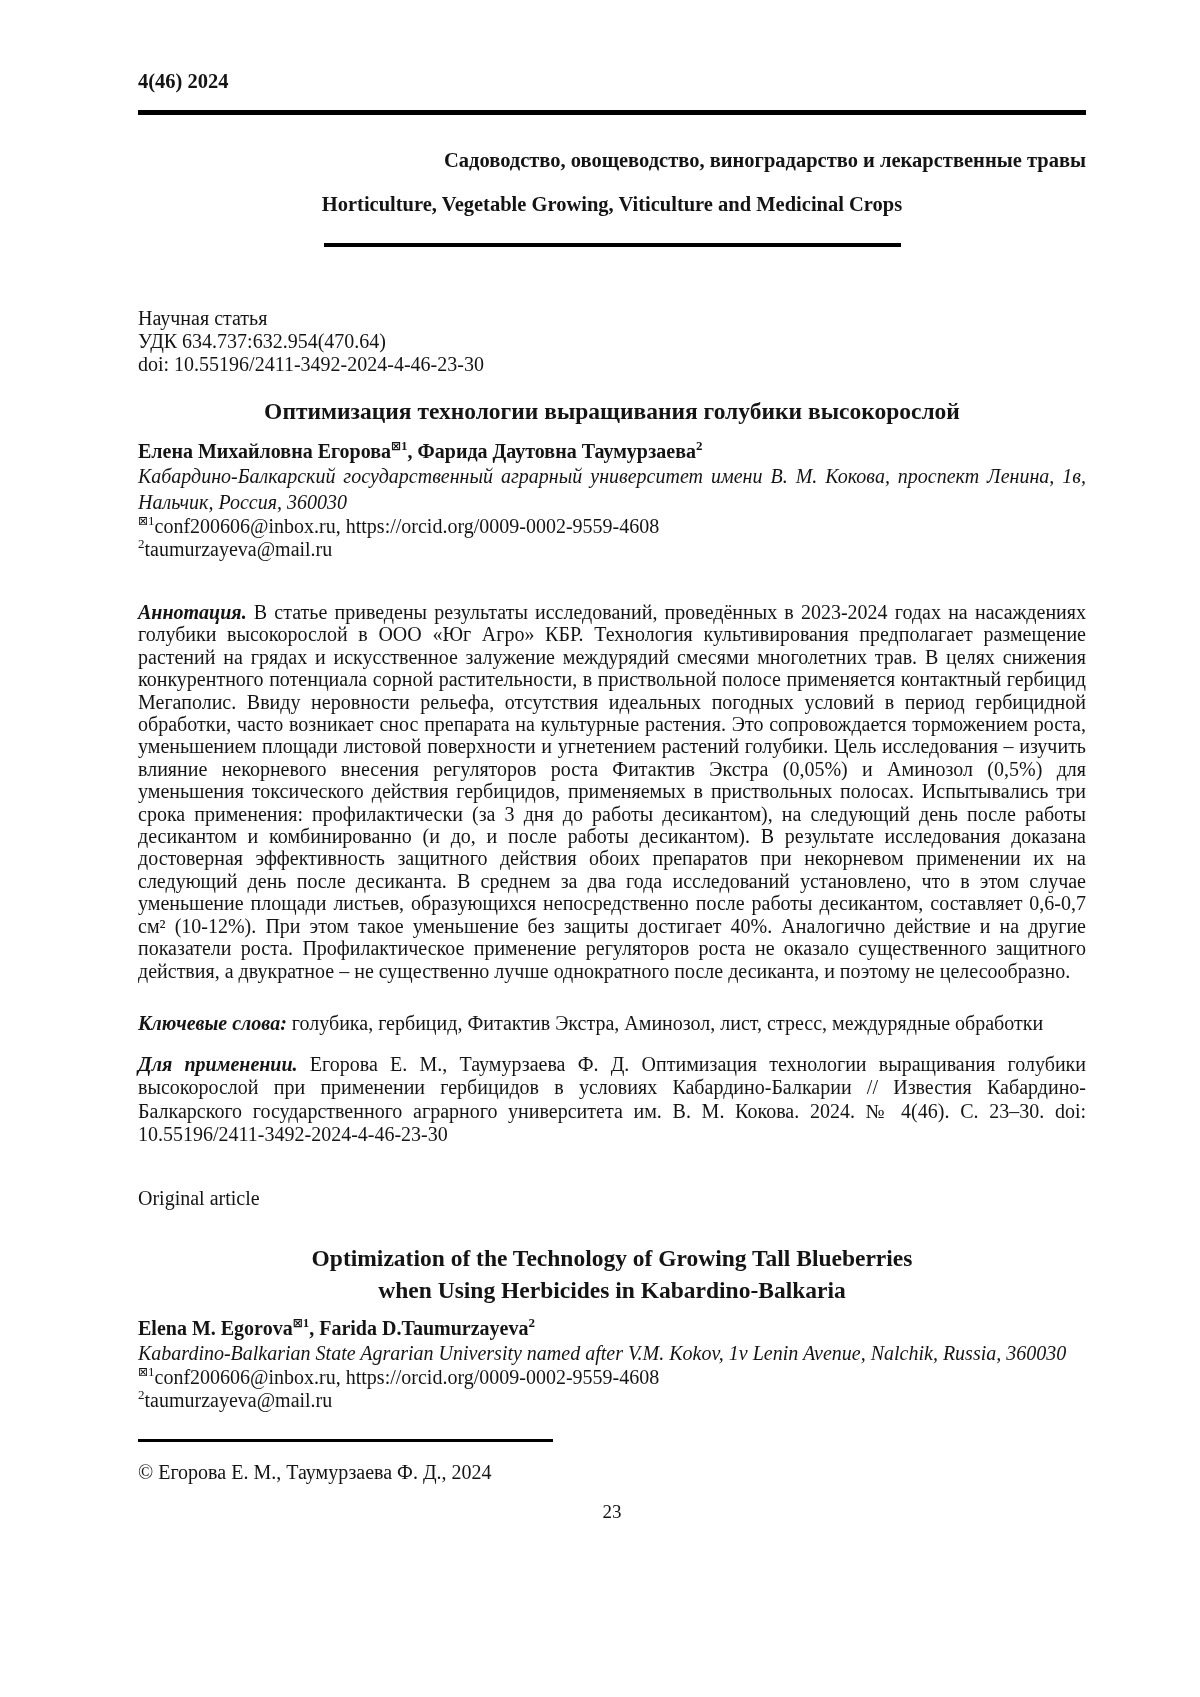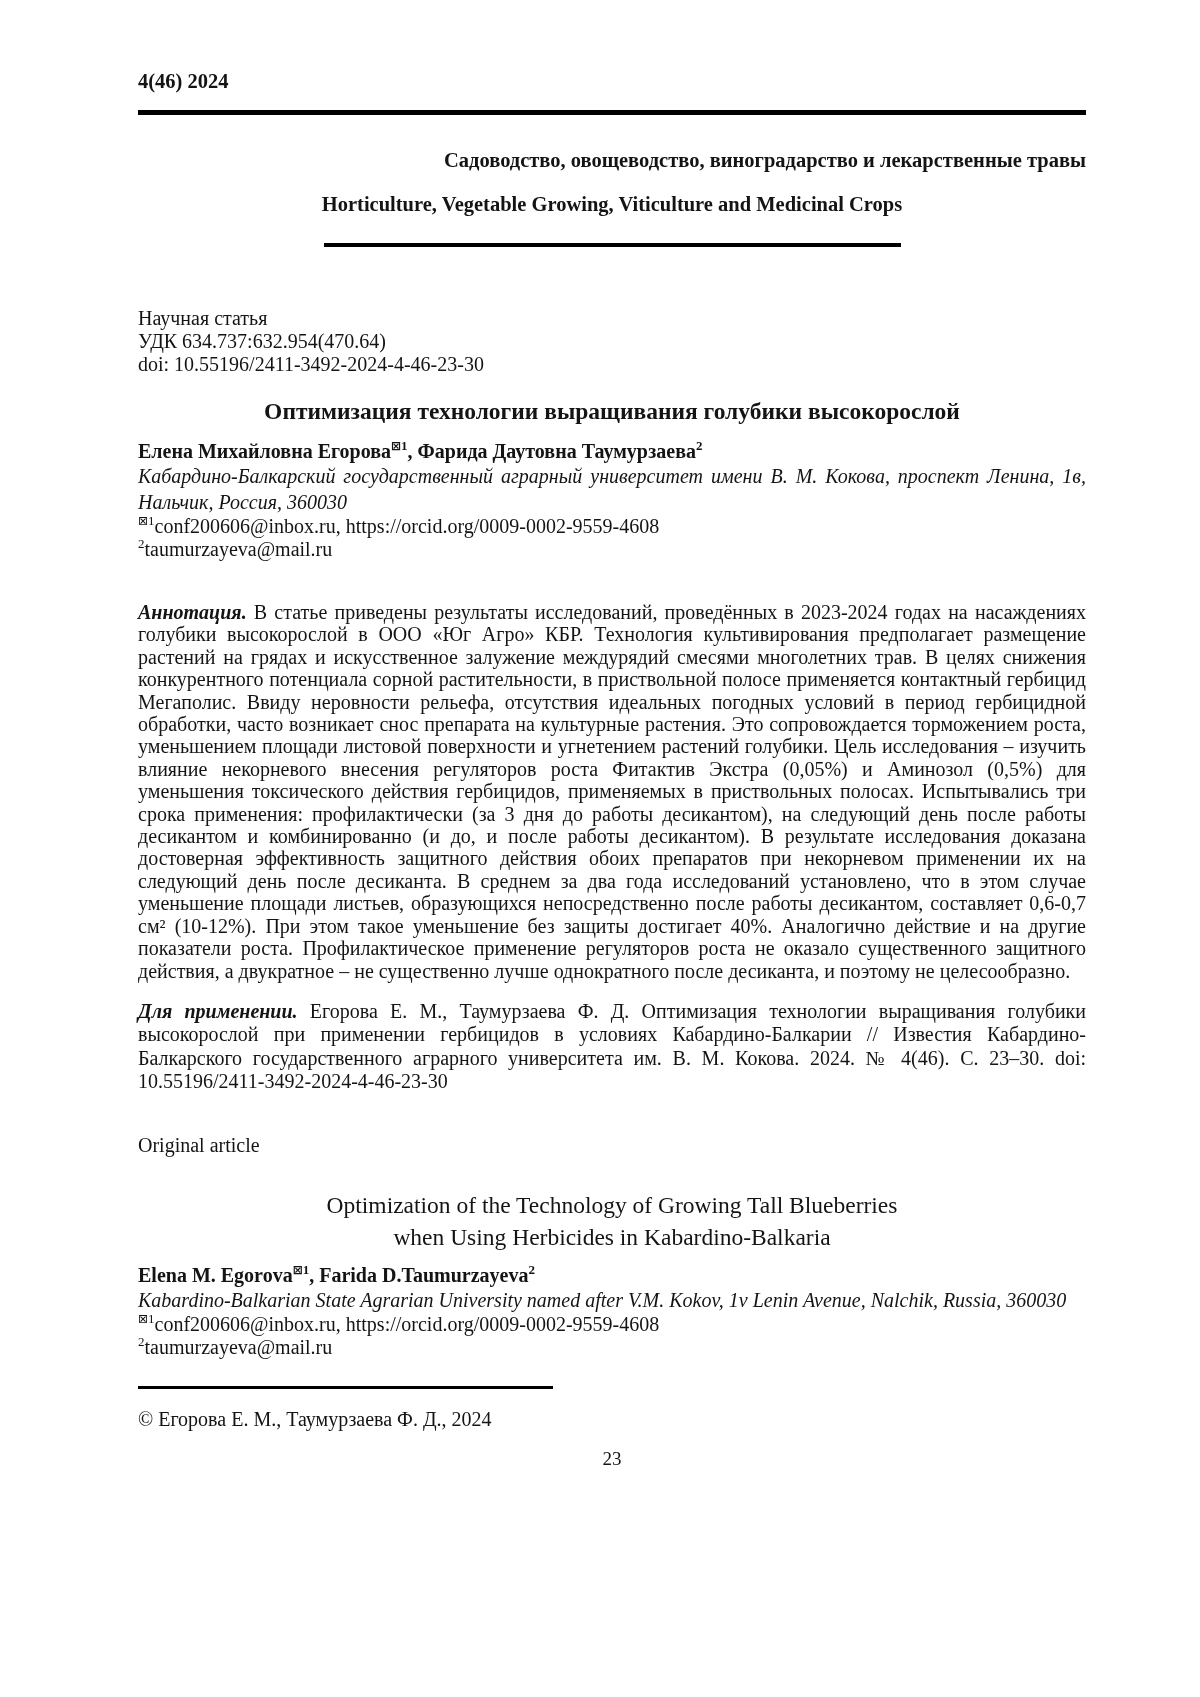--- a/index.html
+++ b/index.html
@@ -26,21 +26,21 @@
   .header-rule{border:0;border-top:5px solid #000;margin:13px 0 0 0;}
   
   .section-ru{margin-top:32px;text-align:right;font-weight:bold;font-size:20.5px;line-height:26px;}
   .section-en{margin-top:18px;text-align:center;font-weight:bold;font-size:20.5px;line-height:26px;}
   .section-divider{border:0;border-top:4px solid #000;width:577px;margin:26px auto 0 auto;}
   
   .article-meta{margin-top:60px;}
   .article-meta div{line-height:23px;}
   
   .title-ru{margin-top:20px;text-align:center;font-weight:bold;font-size:23.5px;line-height:30px;}
-  .title-en{margin-top:32px;text-align:center;font-weight:normal;font-size:23.5px;line-height:32px;}
+  .title-en{margin-top:32px;text-align:center;font-weight:bold;font-size:23.5px;line-height:32px;}
   
   .authors{margin-top:13px;font-weight:bold;font-size:20px;line-height:24px;}
   .authors-en{margin-top:10px;}
   .affiliation{text-align:justify;line-height:26px;font-style:italic;}
   .email-line{line-height:23px;}
   sup.sx{font-size:13px;line-height:0;vertical-align:super;}
   .env{font-family:"DejaVu Sans","Liberation Sans",sans-serif;font-size:12px;}
   
   .para{margin:0;text-align:justify;}
   .abstract{margin-top:40px;line-height:22.4px;}
@@ -79,20 +79,22 @@
 
   <div class="authors"><span>Елена Михайловна Егорова</span><sup class="sx"><span class="env">⊠</span><span>1</span></sup><span>,</span>
     <span>Фарида Даутовна Таумурзаева</span><sup class="sx">2</sup></div>
   <div class="affiliation">Кабардино-Балкарский государственный аграрный университет имени В. М. Кокова, проспект Ленина, 1в, Нальчик, Россия, 360030</div>
   <div class="email-line"><sup class="sx"><span class="env">⊠</span><span>1</span></sup><span>conf200606@inbox.ru, https://orcid.org/0009-0002-9559-4608</span></div>
   <div class="email-line"><sup class="sx">2</sup><span>taumurzayeva@mail.ru</span></div>
 
   <p class="para abstract"><span class="run-label">Аннотация.</span>
     <span>В статье приведены результаты исследований, проведённых в 2023-2024 годах на насаждениях голубики высокорослой в ООО «Юг Агро» КБР. Технология культивирования предполагает размещение растений на грядах и искусственное залужение междурядий смесями многолетних трав. В целях снижения конкурентного потенциала сорной растительности, в приствольной полосе применяется контактный гербицид Мегаполис. Ввиду неровности рельефа, отсутствия идеальных погодных условий в период гербицидной обработки, часто возникает снос препарата на культурные растения. Это сопровождается торможением роста, уменьшением площади листовой поверхности и угнетением растений голубики. Цель исследования – изучить влияние некорневого внесения регуляторов роста Фитактив Экстра (0,05%) и Аминозол (0,5%) для уменьшения токсического действия гербицидов, применяемых в приствольных полосах. Испытывались три срока применения: профилактически (за 3 дня до работы десикантом), на следующий день после работы десикантом и комбинированно (и до, и после работы десикантом). В результате исследования доказана достоверная эффективность защитного действия обоих препаратов при некорневом применении их на следующий день после десиканта. В среднем за два года исследований установлено, что в этом случае уменьшение площади листьев, образующихся непосредственно после работы десикантом, составляет 0,6-0,7 см² (10-12%). При этом такое уменьшение без защиты достигает 40%. Аналогично действие и на другие показатели роста. Профилактическое применение регуляторов роста не оказало существенного защитного действия, а двукратное – не существенно лучше однократного после десиканта, и поэтому не целесообразно.</span></p>
 
+  <p class="para keywords"><span class="run-label">Ключевые слова:</span>
+    <span>голубика, гербицид, Фитактив Экстра, Аминозол, лист, стресс, междурядные обработки</span></p>
 
   <p class="para citation"><span class="run-label">Для применении.</span>
     <span>Егорова Е. М., Таумурзаева Ф. Д. Оптимизация технологии выращивания голубики высокорослой при применении гербицидов в условиях Кабардино-Балкарии // Известия Кабардино-Балкарского государственного аграрного университета им. В. М. Кокова. 2024. № 4(46). С. 23–30. doi: 10.55196/2411-3492-2024-4-46-23-30</span></p>
 
   <div class="original-article">Original article</div>
 
   <div class="title-en">
     <div>Optimization of the Technology of Growing Tall Blueberries</div>
     <div>when Using Herbicides in Kabardino-Balkaria</div>
   </div>

